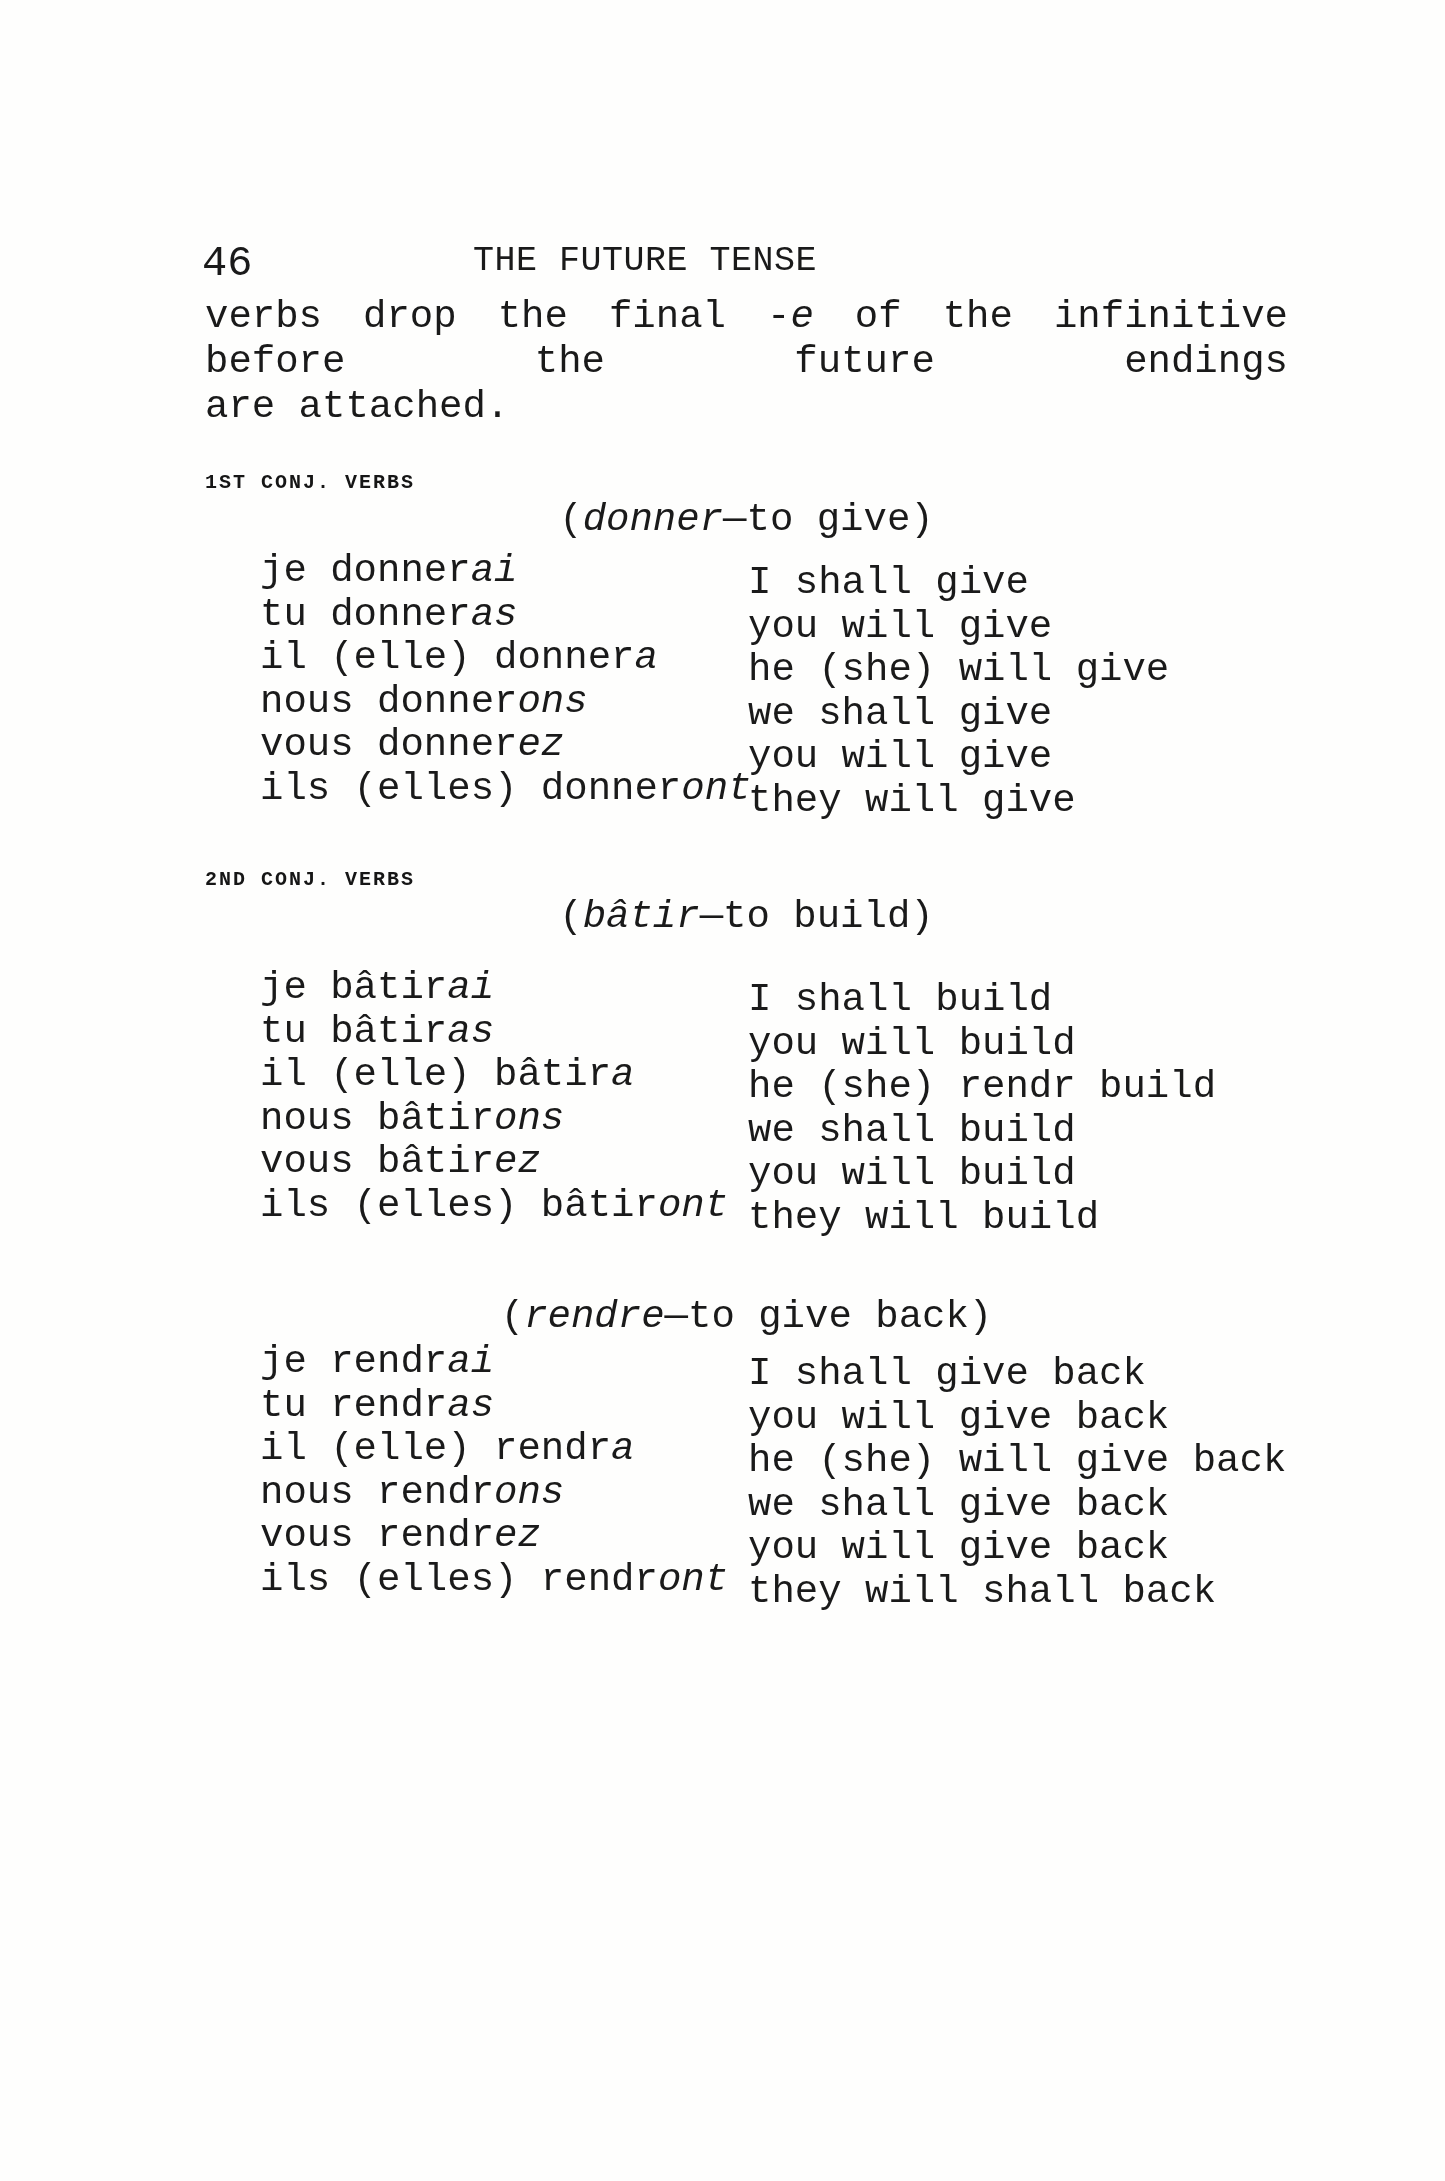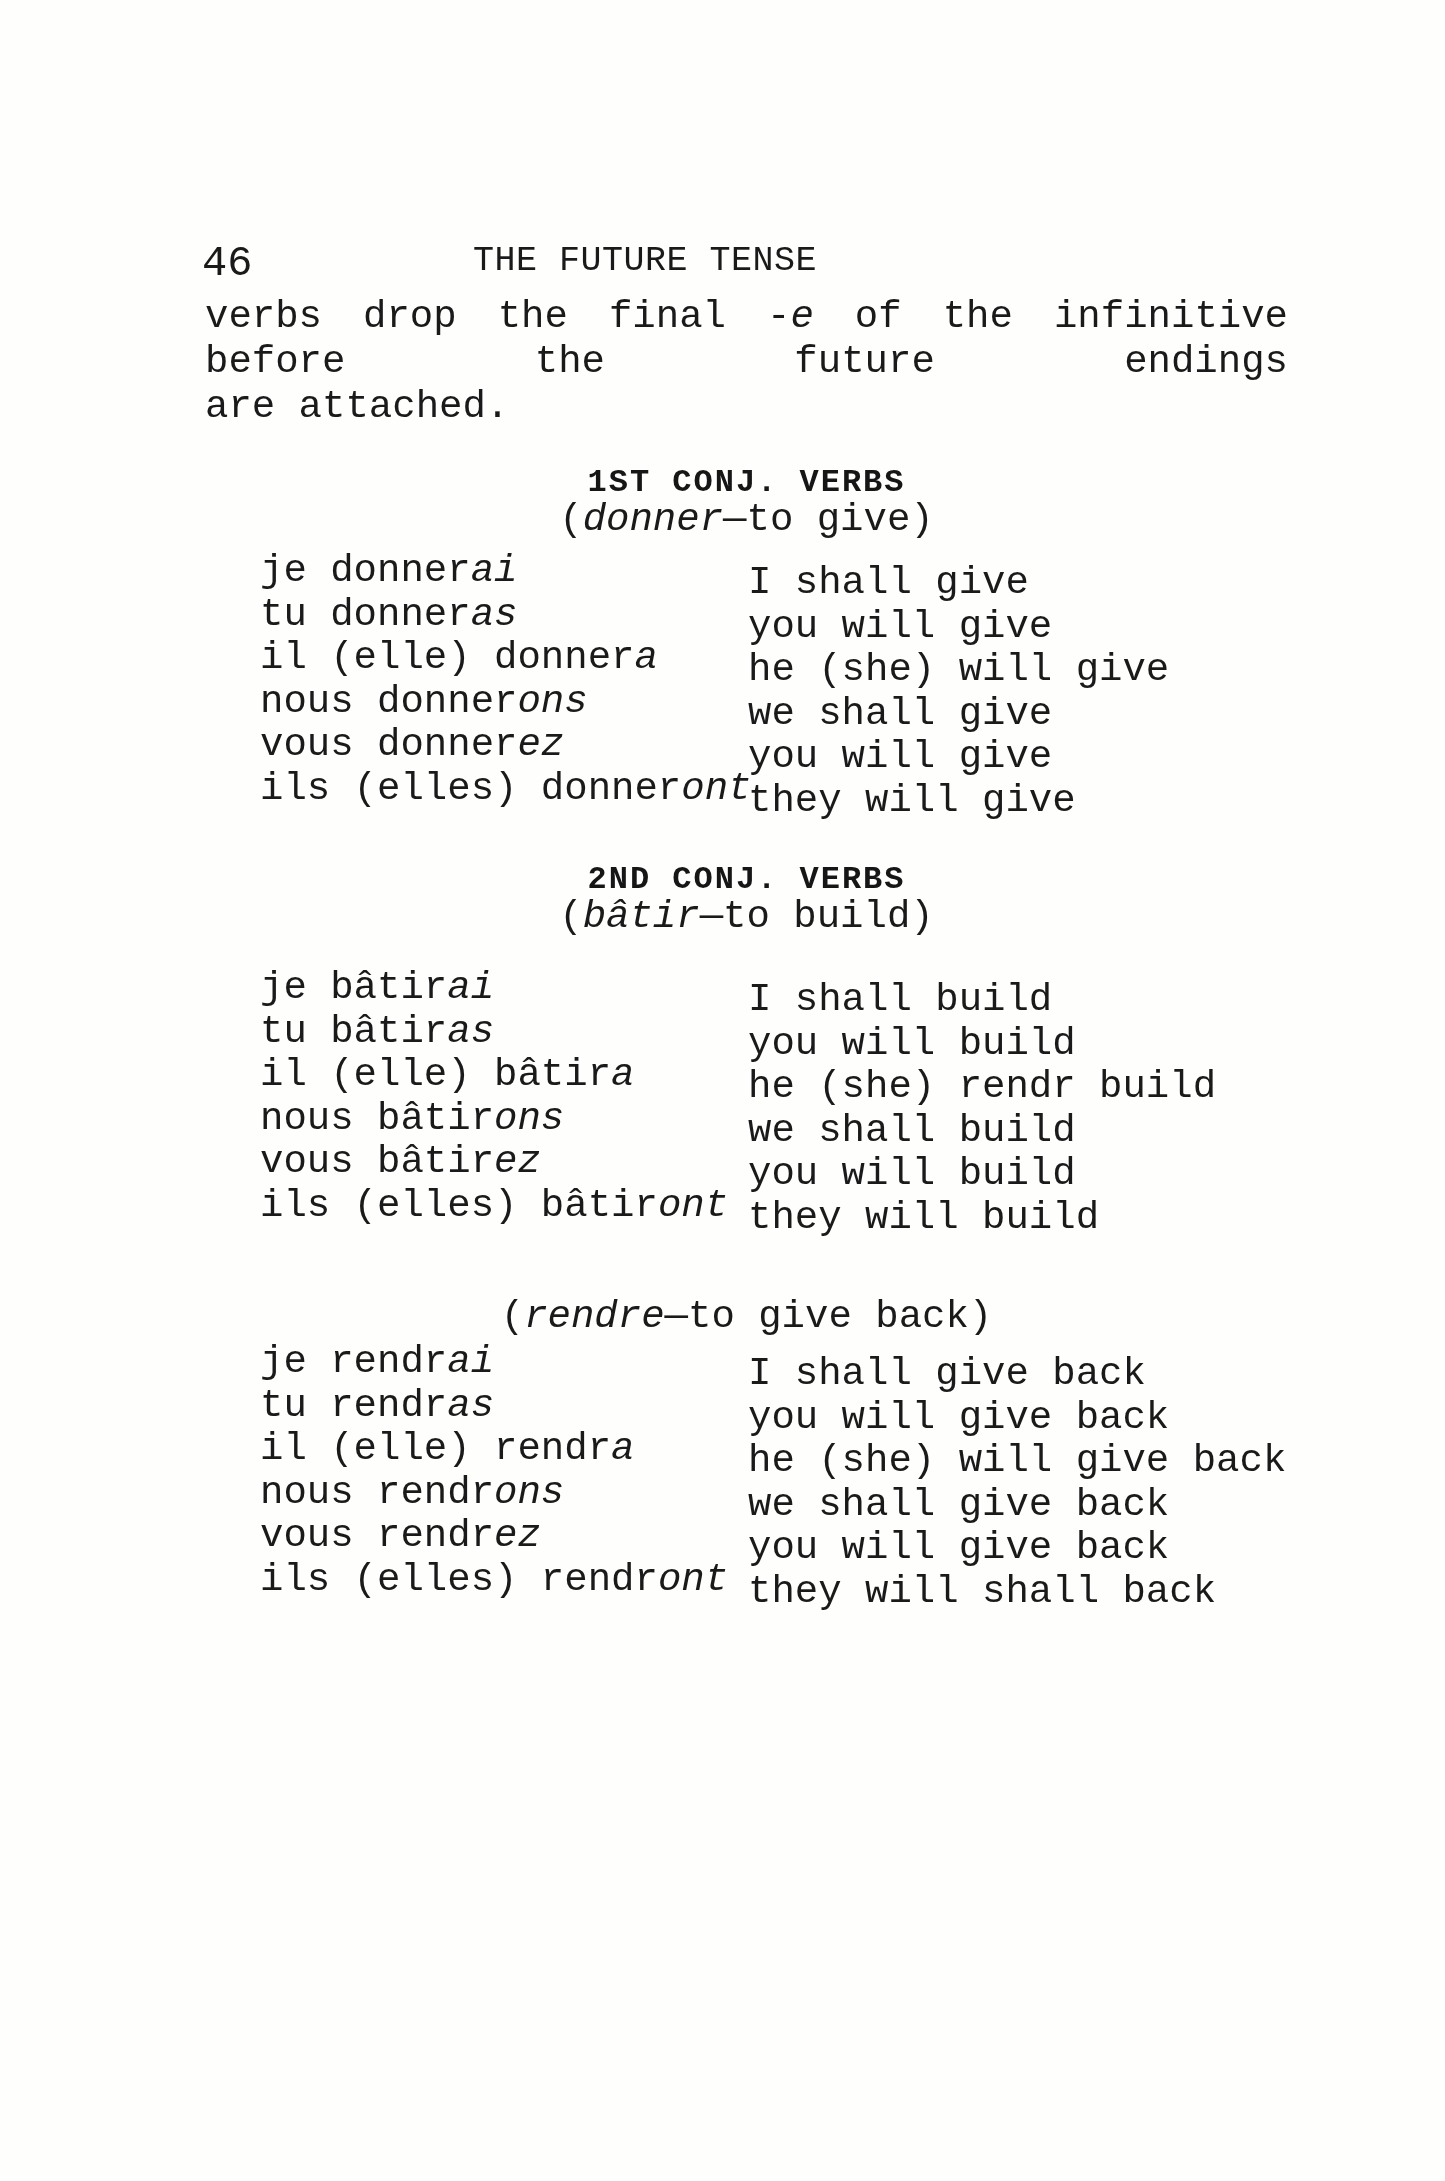--- a/index.html
+++ b/index.html
@@ -37,22 +37,22 @@
     font-size: 39px;
     line-height: 45px;
   }
   .intro .l1 { text-align: justify; text-align-last: justify; text-indent: 34px; }
   .intro .l2 { text-align: justify; text-align-last: justify; }
   .intro .l3 { text-align: left; }
   .conj-head {
     position: absolute;
     left: 205px;
     width: 1083px;
-    text-align: center;
-    font-size: 32px;
+    text-align: left;
+    font-size: 20px;
     line-height: 31px;
     letter-spacing: 2px;
     font-weight: 700;
     color: #161616;
     white-space: nowrap;
   }
   .conj-sub {
     position: absolute;
     left: 205px;
     width: 1083px;

